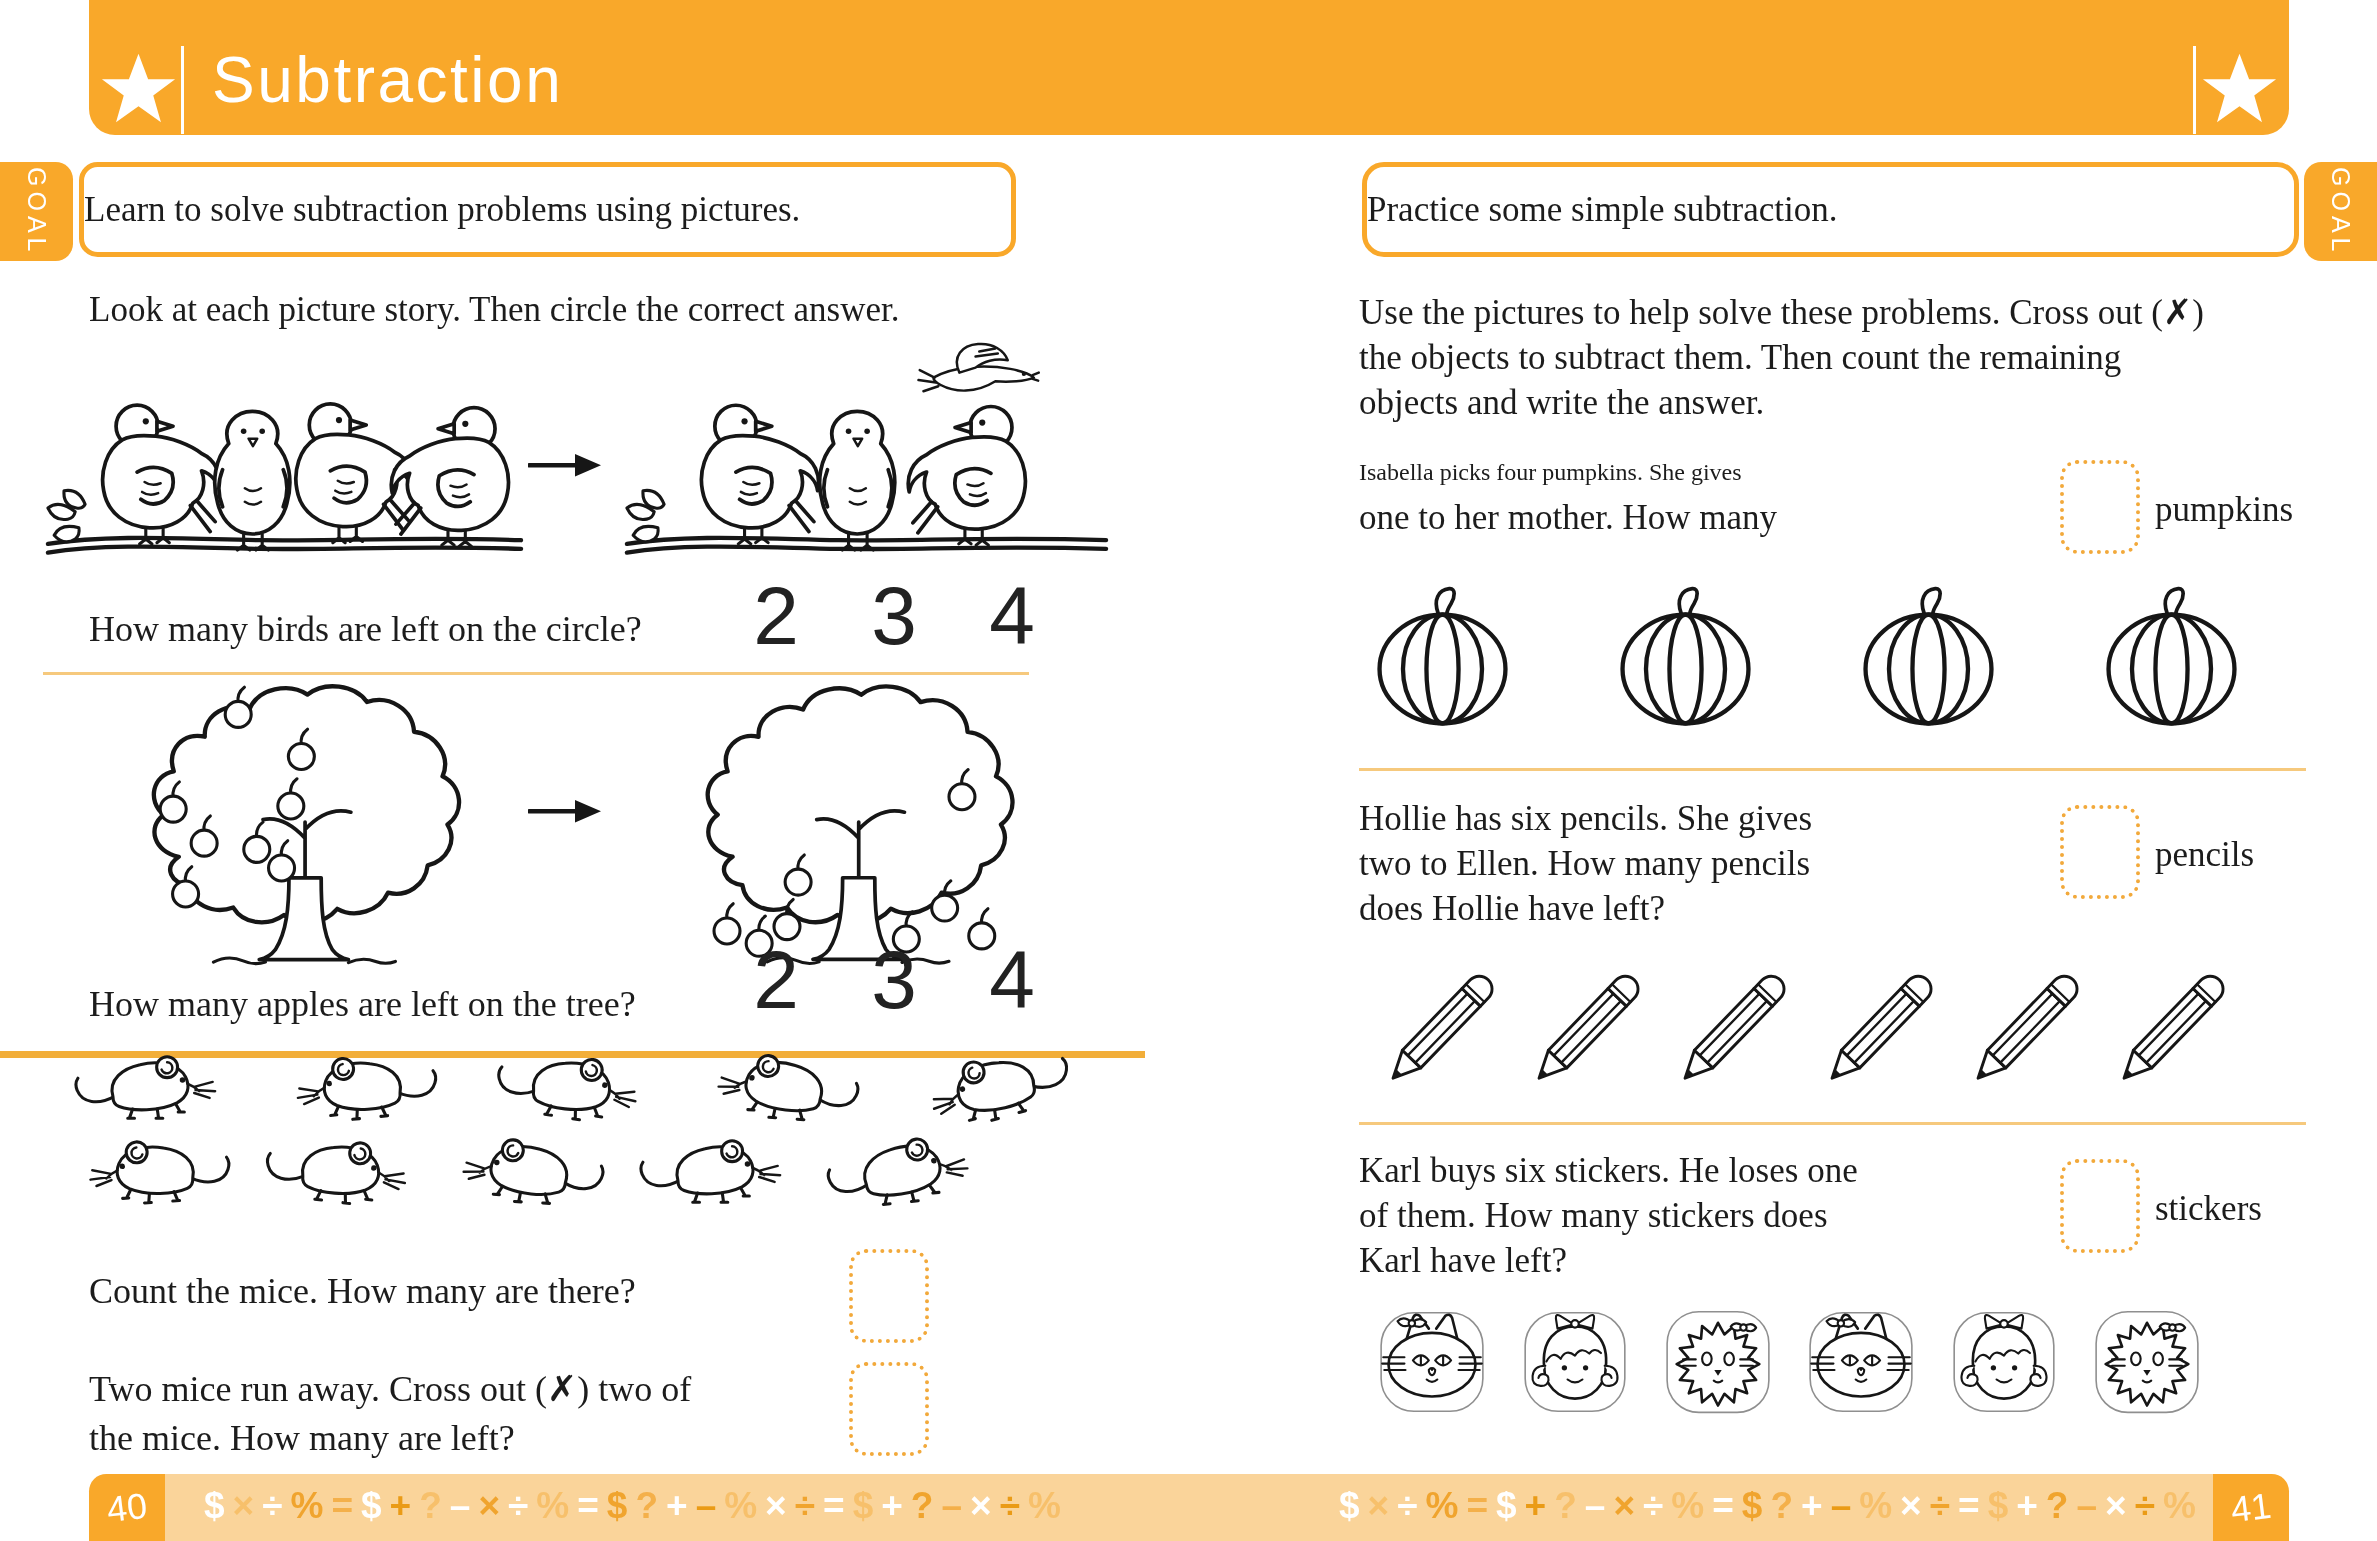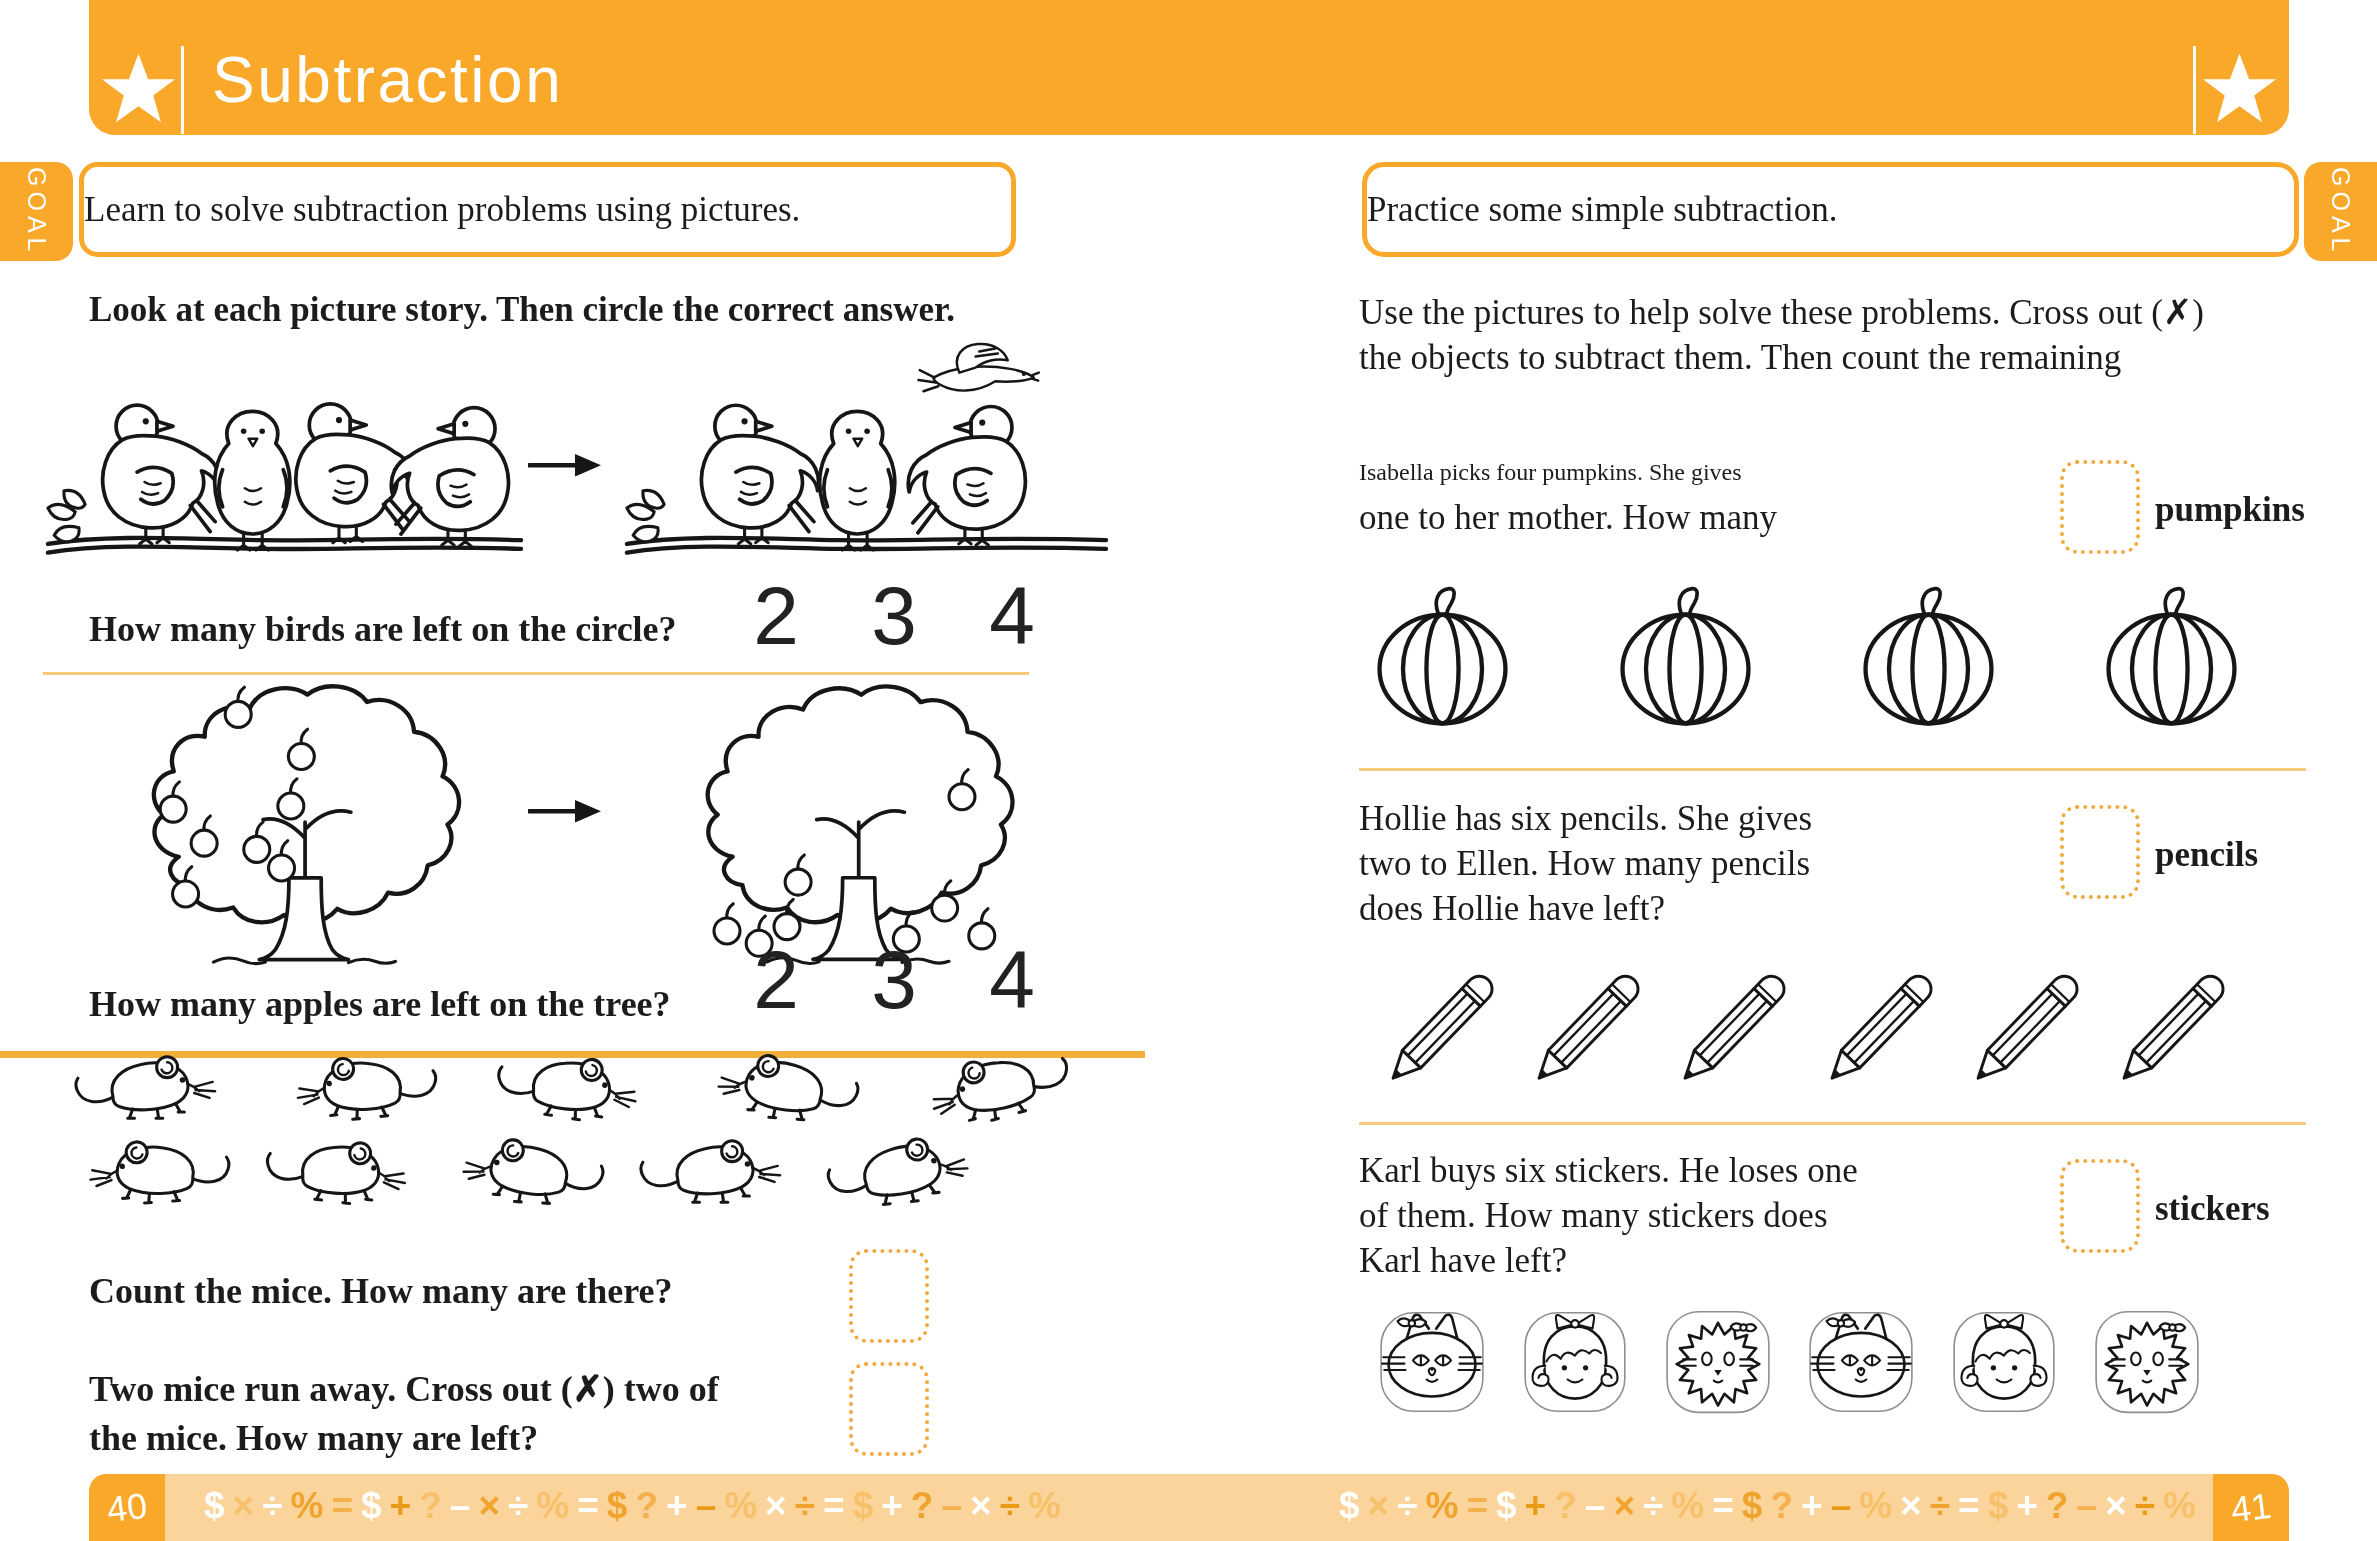--- a/index.html
+++ b/index.html
@@ -21,21 +21,21 @@
   .goal-tab span{writing-mode:vertical-rl;text-orientation:mixed;}
   #goal-tab-left{left:0;border-radius:0 17.3px 17.3px 0;}
   #goal-tab-right{left:2304px;border-radius:17.3px 0 0 17.3px;}
   .goal-box{top:162px;width:937px;height:95px;background:#fff;border:5px solid #F9A82A;
             border-radius:18.6px;display:flex;align-items:center;box-sizing:border-box;}
   #goal-box-left{left:79px;}
   #goal-box-right{left:1362px;border-radius:22px;}
   .goal-text{font-size:35px;white-space:nowrap;}
 
   
-  .body-text{font-size:35px;white-space:nowrap;font-weight:bold;}
+  .body-text{font-size:35px;white-space:nowrap;}
   .tline{height:45px;line-height:45px;white-space:nowrap;}
   .opts{display:flex;}
   .opts span{width:118px;text-align:center;font-family:"Liberation Sans",sans-serif;
              font-size:82px;line-height:80px;font-weight:400;color:#222;}
 
   
   .div-light{height:3.1px;background:#F6C97D;}
   .div-strong{height:6.8px;background:#F2AE39;}
 
   
@@ -349,20 +349,21 @@
   <div class="abs body-text" style="left:89px;top:1270px;font-size:36px">Count the mice. How many are there?</div>
   <div class="abs ansbox" style="left:849px;top:1249px"></div>
 
   <div class="abs body-text" style="left:89px;top:1368px;font-size:36px">Two mice run away. Cross out (✗) two of</div>
   <div class="abs body-text" style="left:89px;top:1417px;font-size:36px">the mice. How many are left?</div>
   <div class="abs ansbox" style="left:849px;top:1362px"></div>
 
   <div class="abs" style="left:1359px;top:290px">
     <div class="tline" style="font-size:35px">Use the pictures to help solve these problems. Cross out (✗)</div>
     <div class="tline" style="font-size:35px">the objects to subtract them. Then count the remaining</div>
+    <div class="tline" style="font-size:35px">objects and write the answer.</div>
   </div>
 
   <div class="abs" style="left:1359px;top:450px">
     <div class="tline" style="font-size:24px">Isabella picks four pumpkins. She gives</div>
     <div class="tline" style="font-size:35px">one to her mother. How many</div>
   </div>
   <div class="abs ansbox" style="left:2060px;top:460px"></div>
   <div class="abs body-text" style="left:2155px;top:490px">pumpkins</div>
   <div class="abs pumpkin-row">
     <svg viewBox="0 0 250 230">

